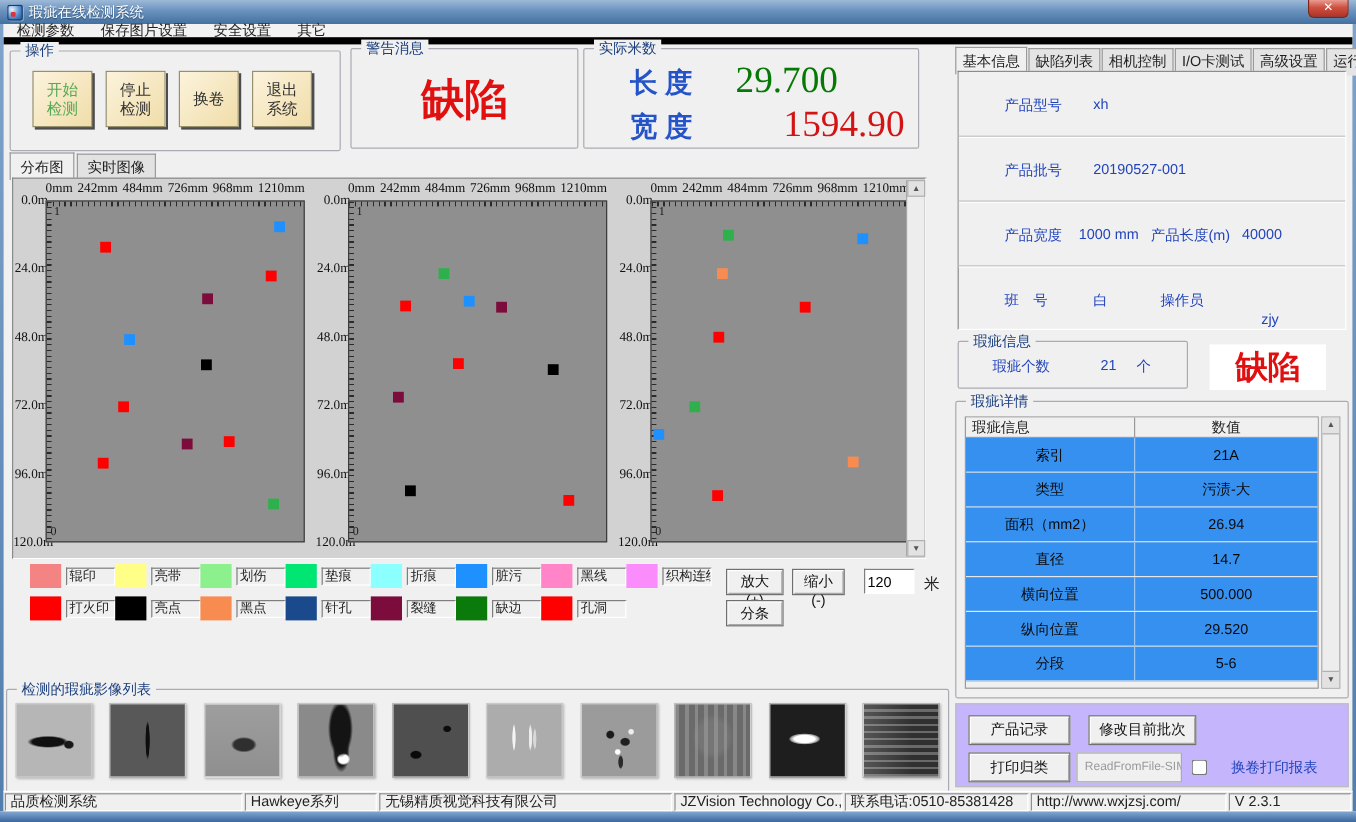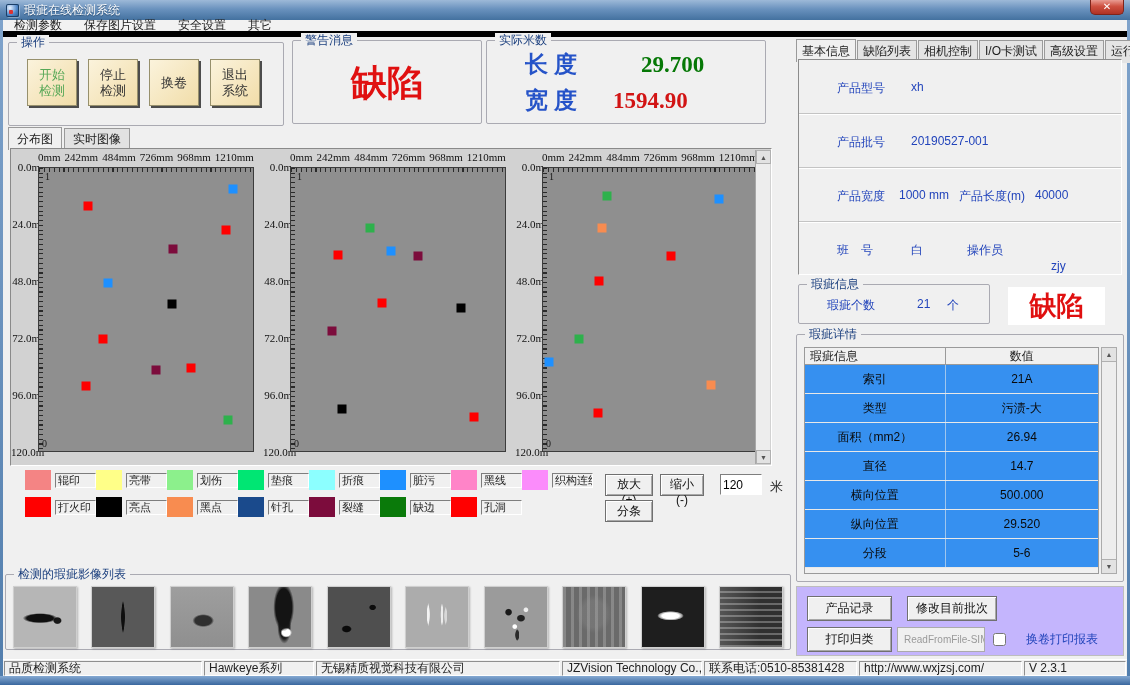--- a/index.html
+++ b/index.html
@@ -34,23 +34,23 @@
   .op-btn{width:50px;height:47px;background:linear-gradient(135deg,#FBF3DC,#F1DDA9);
     border:1px solid #97906C;box-shadow:2px 2px 0 rgba(35,35,35,.8);
     font-size:13px;line-height:1.2;word-break:break-all;padding:2px 6px;cursor:pointer;
     color:var(--c,#333);font-family:"Liberation Sans",sans-serif;}
   
   .warn-box{left:292px;top:40px;width:190px;height:84px;}
   .warn-text{position:absolute;left:0;right:0;top:18px;text-align:center;
     color:#E01010;font-size:36px;font-weight:bold;font-family:"Liberation Serif",serif;}
   .meter-box{left:486px;top:40px;width:280px;height:84px;}
   .meter-row{position:absolute;left:38px;display:flex;align-items:baseline;}
-  .meter-row.r1{top:8px;gap:28px;} .meter-row.r2{top:44px;}
+  .meter-row.r1{top:8px;} .meter-row.r2{top:44px;gap:40px;}
   .meter-label{color:#2553C8;font-size:23px;font-weight:bold;width:88px;letter-spacing:6px;}
-  .meter-val{font-family:"Liberation Serif",serif;font-size:23px;font-weight:bold;}
+  .meter-val{font-family:"Liberation Serif",serif;font-size:31px;font-weight:normal;}
   .meter-val.green{color:#067806;} .meter-val.red{color:#D21414;}
   
   .view-tabs{position:absolute;left:8px;top:128px;display:flex;}
   .vtab{padding:2px 8px;border:1px solid #9A9A9A;border-bottom:none;background:#E2E2E2;
     margin-right:2px;cursor:pointer;font-size:12px;}
   .vtab.active{background:#F0F0F0;position:relative;top:-1px;padding-top:3px;}
   
   .plots{position:absolute;left:10px;top:148px;width:762px;height:318px;background:#D2D2D2;
     border:1px solid;border-color:#8A8A8A #FFF #FFF #8A8A8A;}
   .panel{position:absolute;top:0;height:100%;width:252px;}
@@ -87,21 +87,21 @@
   .btn3d{background:#F0F0F0;border:1px solid #707070;
     box-shadow:inset 1px 1px 0 #FFF, inset -1px -1px 0 #A8A8A8;
     font-size:12px;cursor:pointer;font-family:"Liberation Sans",sans-serif;color:#111;}
   .zoom-in{position:absolute;left:605px;top:474px;width:48px;height:22px;}
   .zoom-out{position:absolute;left:660px;top:474px;width:44px;height:22px;}
   .range-input{position:absolute;left:720px;top:474px;width:42px;height:21px;
     border:1px solid;border-color:#7E7E7E #FFF #FFF #7E7E7E;background:#FFF;font-size:12px;padding:1px 2px;}
   .range-unit{position:absolute;left:770px;top:478px;font-size:13px;}
   .split-btn{position:absolute;left:605px;top:500px;width:48px;height:22px;}
   
-  .thumb-box{left:5px;top:574px;width:786px;height:76px;}
+  .thumb-box{left:5px;top:574px;width:786px;height:100px;}
   .thumb-row{position:absolute;left:7px;right:7px;top:11px;display:flex;justify-content:space-between;}
   .thumb{width:64px;height:62px;border:1px solid #CFCFCF;box-shadow:1px 1px 2px rgba(0,0,0,.25);}
   .thumb-row .i0{background:radial-gradient(24px 7px at 42% 52%,#101010 55%,transparent 72%),radial-gradient(6px 5px at 70% 56%,#181818 55%,transparent 75%),#B6B6B6;}
   .thumb-row .i1{background:radial-gradient(2.5px 21px at 50% 50%,#0E0E0E 60%,transparent 78%),#585858;}
   .thumb-row .i2{background:radial-gradient(15px 9px at 52% 56%,#2F2F2F 55%,transparent 72%),linear-gradient(#9E9E9E,#8F8F8F);}
   .thumb-row .i3{background:radial-gradient(13px 30px at 56% 34%,#141414 62%,transparent 80%),radial-gradient(8px 7px at 60% 76%,#FFF 50%,transparent 72%),radial-gradient(9px 22px at 57% 66%,#1C1C1C 55%,transparent 78%),#8A8A8A;}
   .thumb-row .i4{background:radial-gradient(5px 4px at 72% 34%,#0C0C0C 55%,transparent 75%),radial-gradient(7px 5px at 30% 70%,#0A0A0A 55%,transparent 75%),#4F4F4F;}
   .thumb-row .i5{background:radial-gradient(2px 15px at 36% 46%,#F4F4F4 55%,transparent 78%),radial-gradient(2px 15px at 58% 46%,#ECECEC 55%,transparent 78%),radial-gradient(2px 12px at 64% 48%,#D8D8D8 55%,transparent 78%),#ACACAC;}
   .thumb-row .i6{background:radial-gradient(5px 5px at 38% 42%,#1A1A1A 55%,transparent 75%),radial-gradient(6px 5px at 58% 52%,#202020 55%,transparent 75%),radial-gradient(4px 4px at 48% 66%,#FFF 45%,transparent 70%),radial-gradient(4px 4px at 66% 38%,#EEE 45%,transparent 70%),radial-gradient(3px 8px at 52% 80%,#2A2A2A 55%,transparent 75%),#9B9B9B;}
   .thumb-row .i7{background:repeating-linear-gradient(90deg,rgba(160,160,160,.55) 0 3px,transparent 3px 8px),radial-gradient(22px 24px at 50% 45%,rgba(120,120,120,.8) 55%,transparent 80%),#6A6A6A;}

